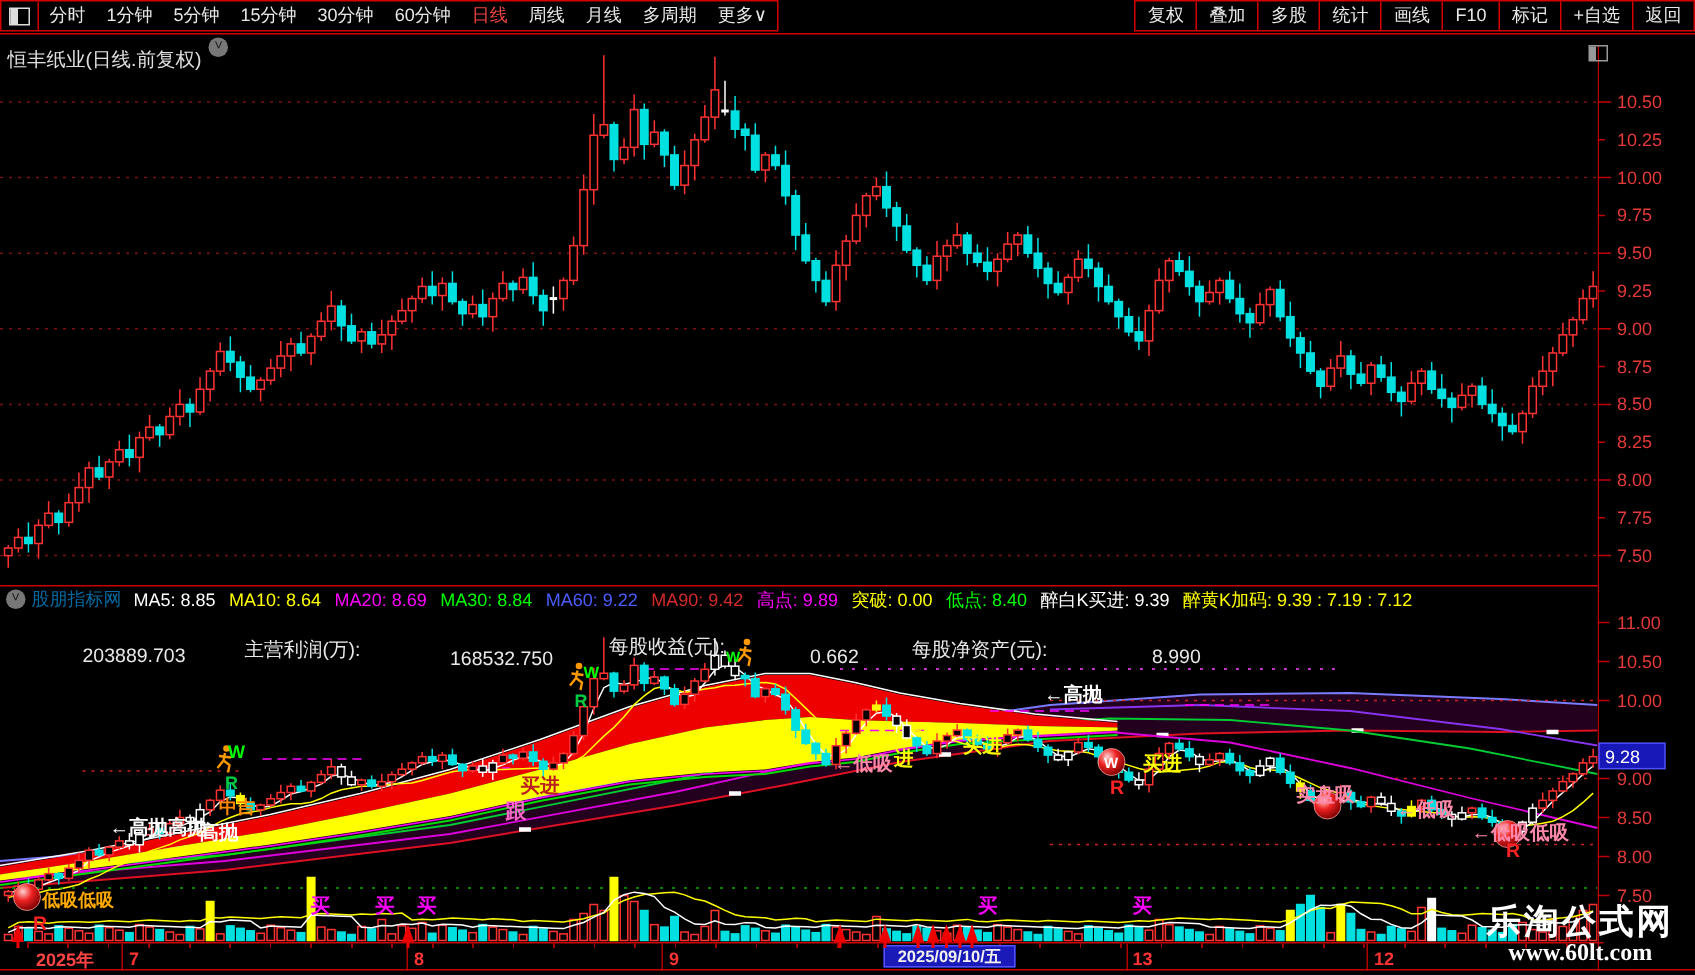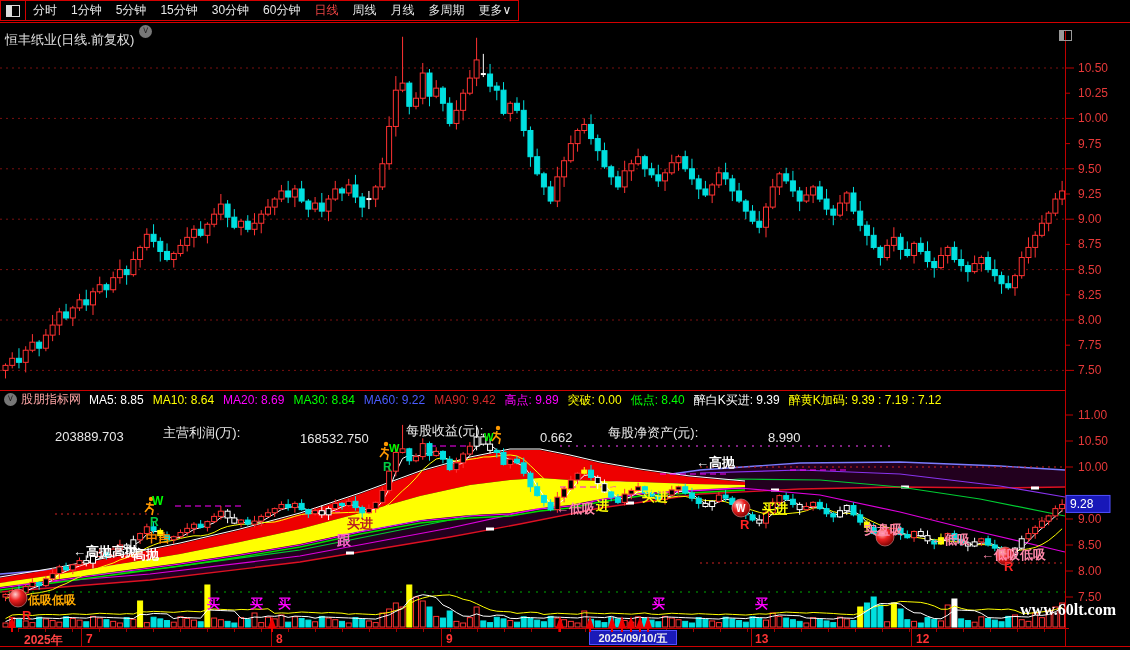--- a/index.html
+++ b/index.html
@@ -16,21 +16,21 @@
   .menu-right{position:absolute;right:0;top:0;height:21px;display:flex;border:1px solid #d40000;box-sizing:border-box;}
   .rcell{padding:0 8px;font-size:12px;color:#e8e8e8;border-left:1px solid #d40000;line-height:19px;white-space:nowrap;}
   .rcell:first-child{border-left:none;}
   
   .titlebar{position:absolute;top:23px;left:5px;height:16px;display:flex;align-items:center;gap:5px;z-index:5;}
   .title-text{color:#e0e0e0;font-size:13px;margin-top:17px;}
   .circ{width:13px;height:13px;border-radius:50%;background:#777;color:#222;font-size:10px;line-height:12px;text-align:center;}
   
   .indheader{position:absolute;top:390px;left:0;width:1065px;height:18px;border-top:1px solid #cc0000;display:flex;align-items:center;padding-left:4px;box-sizing:border-box;white-space:nowrap;overflow:hidden;z-index:4;}
   .indheader .circ{margin-right:4px;flex:0 0 auto;}
-  .ind-name{color:#fca5a5;font-size:12px;margin-right:8px;}
+  .ind-name{color:#0369a1;font-size:12px;margin-right:8px;}
   .fld{font-size:12px;margin-right:9px;}
   svg{position:absolute;left:0;}
   #mainChart{top:28px;z-index:2;}
   #lowerChart{top:408px;z-index:3;}
   #axis{left:1065px;top:22px;z-index:2;}
   
   .timeline{position:absolute;top:628px;left:18px;width:1051px;height:19px;border-top:1px solid #cc0000;background:#000;z-index:1;
     background-image:repeating-linear-gradient(90deg,#a00000 0 1px,transparent 1px 27px);background-size:100% 3px;background-repeat:no-repeat;font-weight:bold;}
   .tl-year{position:absolute;left:6px;top:3px;color:#ff4444;font-size:12px;}
   .tl-month{position:absolute;top:3px;color:#ff3333;font-size:12px;}
@@ -56,20 +56,31 @@
         <span class="mitem">1分钟</span>
         <span class="mitem">5分钟</span>
         <span class="mitem">15分钟</span>
         <span class="mitem">30分钟</span>
         <span class="mitem">60分钟</span>
         <span class="mitem active">日线</span>
         <span class="mitem">周线</span>
         <span class="mitem">月线</span>
         <span class="mitem">多周期</span>
         <span class="mitem">更多∨</span>
+      </div>
+    <div class="menu-right" id="menuRight">
+        <span class="rcell">复权</span>
+        <span class="rcell">叠加</span>
+        <span class="rcell">多股</span>
+        <span class="rcell">统计</span>
+        <span class="rcell">画线</span>
+        <span class="rcell">F10</span>
+        <span class="rcell">标记</span>
+        <span class="rcell">+自选</span>
+        <span class="rcell">返回</span>
       </div>
   </div>
 
   <div class="titlebar">
     <span class="title-text">恒丰纸业(日线.前复权)</span>
     <span class="circ">˅</span>
   </div>
 
   <span class="chart-mini-icon"></span>
 
@@ -1047,15 +1058,16 @@
       <span class="tl-sep" style="left: 893px;"></span>
       <span class="tl-month" style="left: 68px;">7</span>
       <span class="tl-month" style="left: 258px;">8</span>
       <span class="tl-month" style="left: 428px;">9</span>
       <span class="tl-month" style="left: 737px;">13</span>
       <span class="tl-month" style="left: 898px;">12</span>
     </div>
   <div class="bottomline"></div>
 
   <div class="watermark">
+    <div class="wm1">乐淘公式网</div>
     <div class="wm2">www.60lt.com</div>
   </div>
 </div>
 
 </body></html>

